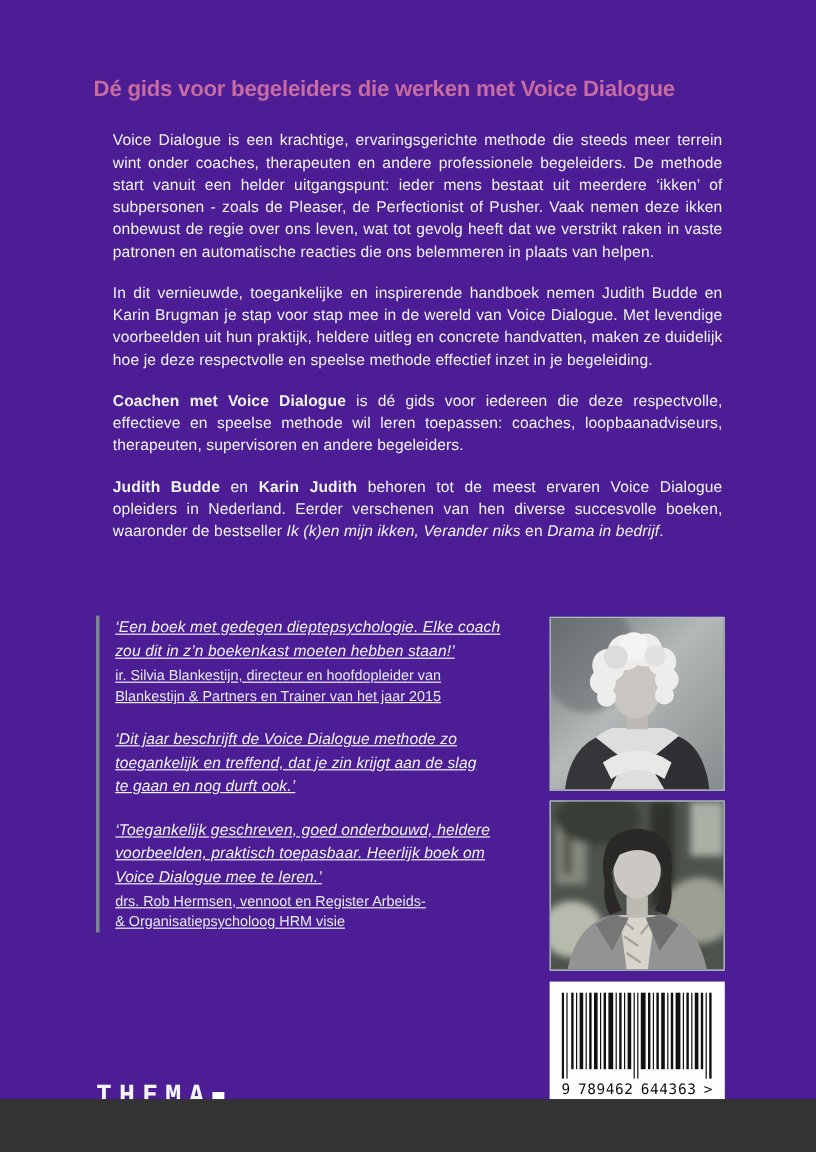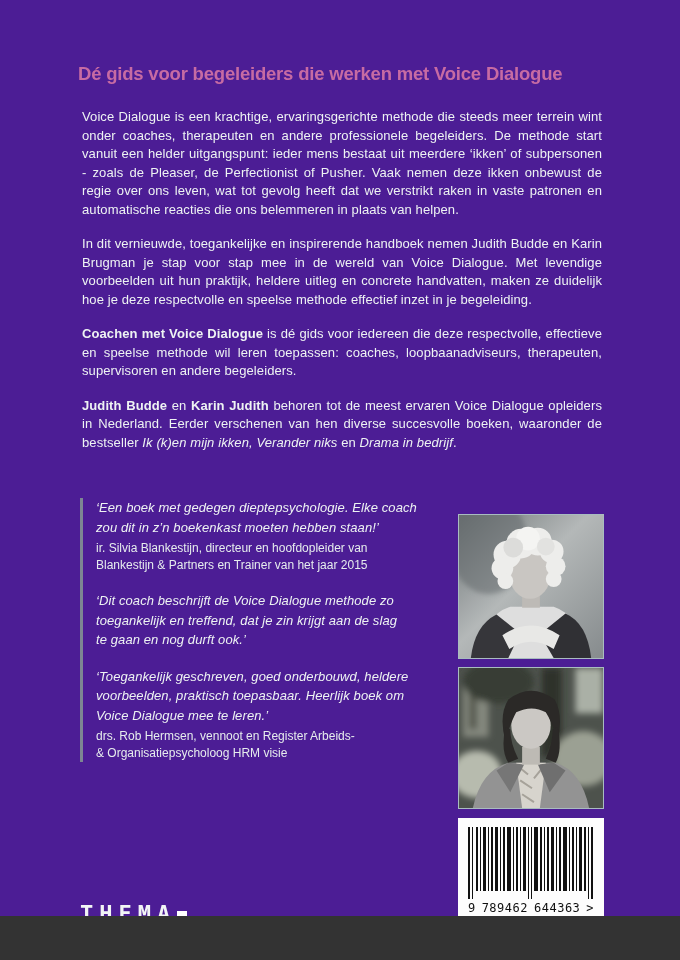--- a/index.html
+++ b/index.html
@@ -16,33 +16,34 @@
   .copy{
     position:absolute;left:78px;top:0;width:524px;
     color:#eef3f3;
   }
   .tagline{
     margin:62px 0 22px 0;
     font-size:18.5px;line-height:24px;font-weight:700;
     color:#c76ba3;white-space:nowrap;letter-spacing:-0.2px;
   }
   .copy p{
-    margin:0 0 16px 4px;
+    margin:0 0 16px 16px;
     font-size:13px;line-height:18.5px;
     text-align:justify;
     letter-spacing:0.1px;
   }
   .copy .b{font-weight:700;}
   .copy .i{font-style:italic;}
   
   .testimonials{
-    position:absolute;left:80px;top:498px;width:362px;
+    position:absolute;left:80px;top:513px;width:362px;
     border-left:3px solid #7d8693;
     padding-left:13px;box-sizing:border-box;
     color:#eef3f3;
+    text-decoration:underline;
   }
   .quote-block{margin:0 0 17px 0;padding:0;}
   .quote-block:last-child{margin-bottom:0;}
   .q-line{
     font-style:italic;
     font-size:13px;line-height:19.5px;
     white-space:nowrap;letter-spacing:0.1px;
   }
   .q-attr{margin-top:3px;}
   .a-line{
@@ -107,21 +108,21 @@
   <div class="testimonials">
     <div class="quote-block">
       <div class="q-line">‘Een boek met gedegen dieptepsychologie. Elke coach</div>
       <div class="q-line">zou dit in z’n boekenkast moeten hebben staan!’</div>
       <div class="q-attr">
         <div class="a-line">ir. Silvia Blankestijn, directeur en hoofdopleider van</div>
         <div class="a-line">Blankestijn &amp; Partners en Trainer van het jaar 2015</div>
       </div>
     </div>
     <div class="quote-block">
-      <div class="q-line">‘Dit coach beschrijft de Voice Dialogue methode zo</div>
+      <div class="q-line">‘Dit jaar beschrijft de Voice Dialogue methode zo</div>
       <div class="q-line">toegankelijk en treffend, dat je zin krijgt aan de slag</div>
       <div class="q-line">te gaan en nog durft ook.’</div>
     </div>
     <div class="quote-block">
       <div class="q-line">‘Toegankelijk geschreven, goed onderbouwd, heldere</div>
       <div class="q-line">voorbeelden, praktisch toepasbaar. Heerlijk boek om</div>
       <div class="q-line">Voice Dialogue mee te leren.’</div>
       <div class="q-attr">
         <div class="a-line">drs. Rob Hermsen, vennoot en Register Arbeids-</div>
         <div class="a-line">&amp; Organisatiepsycholoog HRM visie</div>

